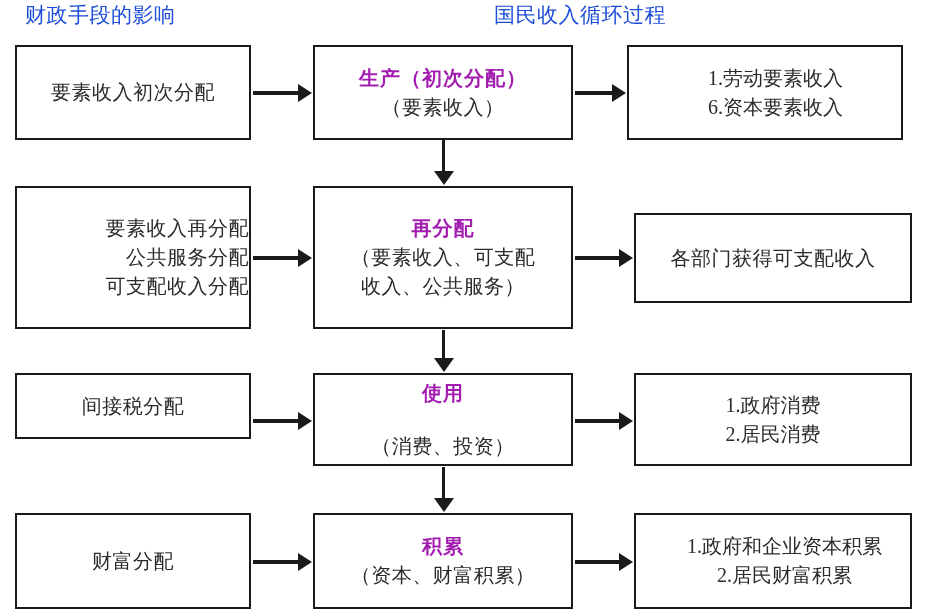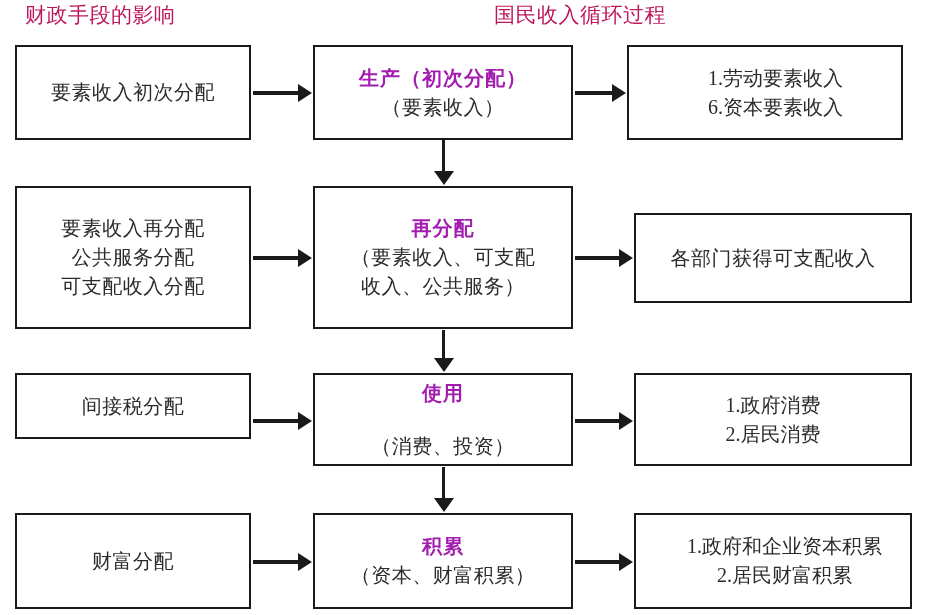--- a/index.html
+++ b/index.html
@@ -15,21 +15,21 @@
     font-family: "Liberation Serif", "DejaVu Serif", serif;
     color: #1a1a1a;
     overflow: hidden;
   }
   .hdr {
     position: absolute;
     font-size: 21px;
     line-height: 26px;
     letter-spacing: 0.5px;
     white-space: nowrap;
-    color: #be185d;
+    color: #1d4ed8;
   }
   .box {
     position: absolute;
     box-sizing: border-box;
     border: 2px solid #1a1a1a;
     background: #ffffff;
     display: flex;
     flex-direction: column;
     align-items: center;
     justify-content: center;
@@ -98,21 +98,21 @@
       <span class="ln">要素收入初次分配</span>
     </div>
     <div class="box" style="left: 313px; top: 45px; width: 260px; height: 95px;">
       <span class="ln bold">生产（初次分配）</span>
       <span class="ln">（要素收入）</span>
     </div>
     <div class="box" style="left: 627px; top: 45px; width: 276px; height: 95px; padding-left: 21px;">
       <span class="ln num">1.劳动要素收入</span>
       <span class="ln num">6.资本要素收入</span>
     </div>
-    <div class="box" style="left: 15px; top: 186px; width: 236px; height: 143px;">
+    <div class="box" style="left: 15px; top: 186px; width: 236px; height: 143px; align-items: flex-end;">
       <span class="ln">要素收入再分配</span>
       <span class="ln">公共服务分配</span>
       <span class="ln">可支配收入分配</span>
     </div>
     <div class="box" style="left: 313px; top: 186px; width: 260px; height: 143px;">
       <span class="ln bold">再分配</span>
       <span class="ln">（要素收入、可支配</span>
       <span class="ln">收入、公共服务）</span>
     </div>
     <div class="box" style="left: 634px; top: 213px; width: 278px; height: 90px;">

